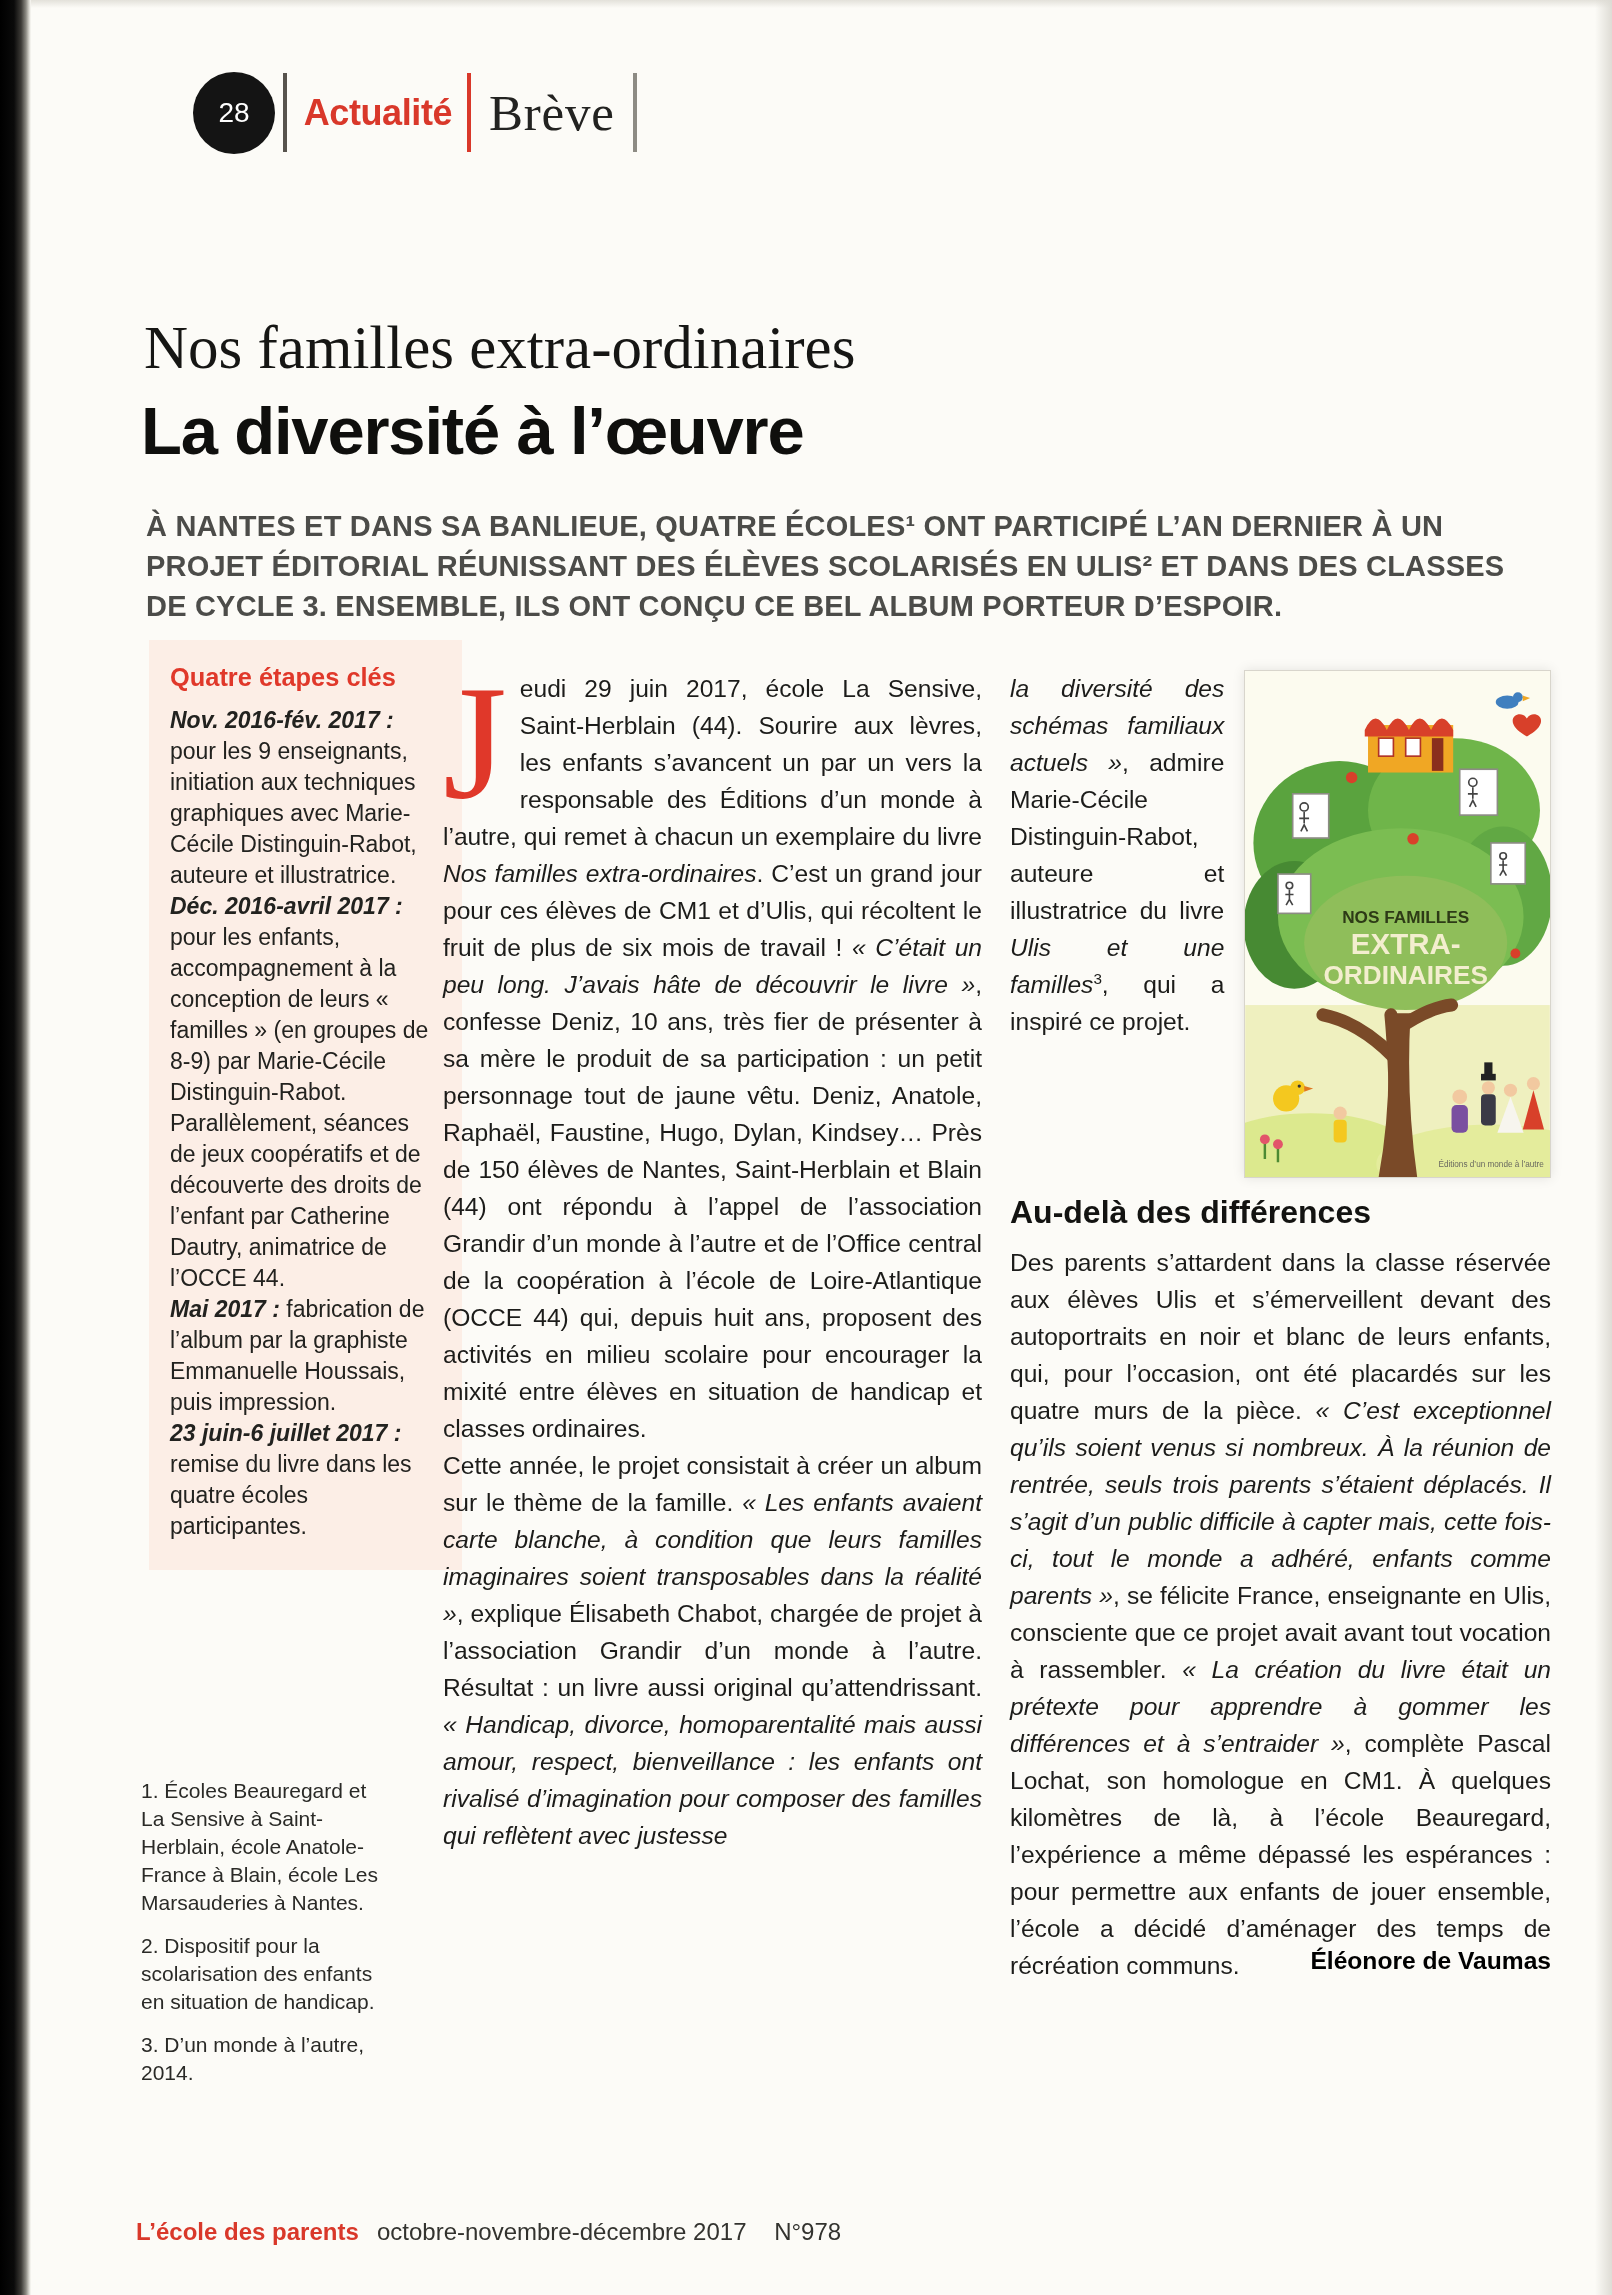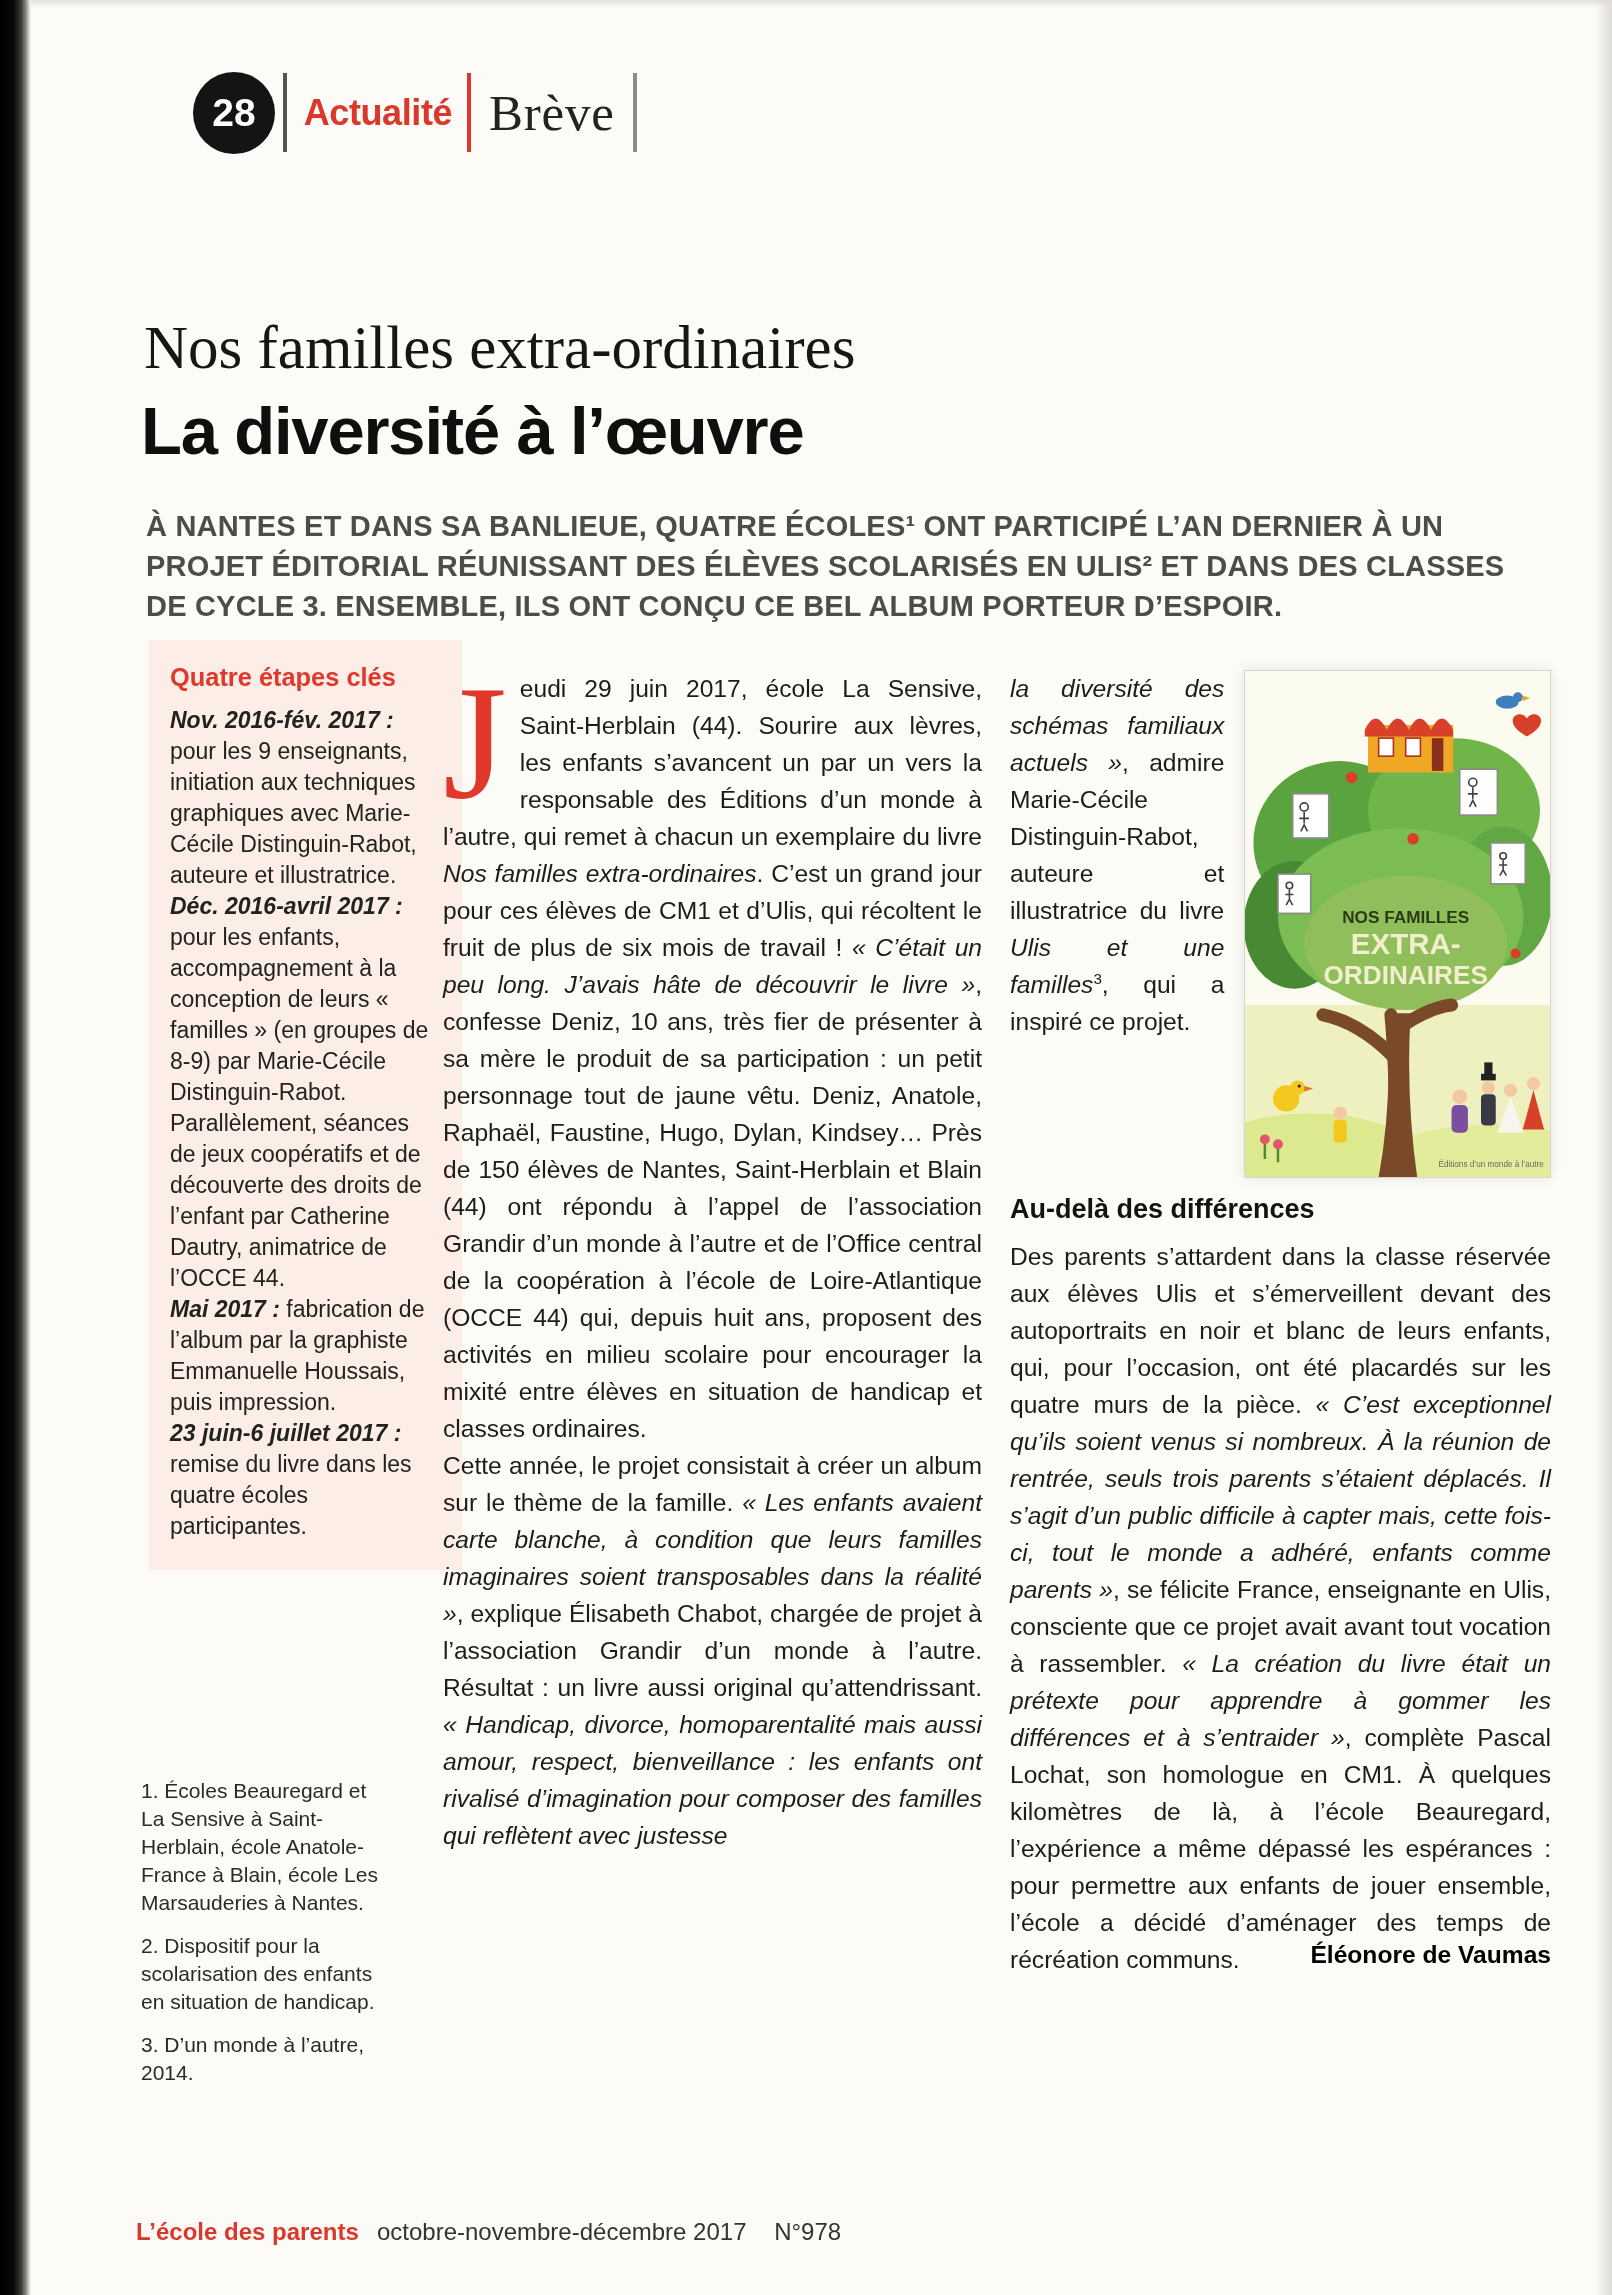--- a/index.html
+++ b/index.html
@@ -8,21 +8,21 @@
   .scan-edge{position:absolute;left:0;top:0;width:31px;height:100%;
         background:linear-gradient(to right,#000 0%,#0a0a0a 45%,#3c3a36 68%,#8d8b84 84%,#d8d6cf 94%,#fcfbf7 100%);}
   .scan-right{position:absolute;right:0;top:0;width:18px;height:100%;
         background:linear-gradient(to left,#dcdad3 0%,rgba(252,251,247,0) 100%);}
   .scan-top{position:absolute;left:31px;top:0;width:100%;height:8.2px;
         background:linear-gradient(to bottom,#e3e1da 0%,rgba(252,251,247,0) 100%);}
 
   
   .masthead{position:absolute;left:193px;top:70px;height:85px;display:flex;align-items:center;}
   .page-badge{width:82px;height:82px;border-radius:50%;background:#141414;color:#fff;
-        font-size:39px;font-weight:bold;display:flex;align-items:center;justify-content:center;}
+        font-size:28px;font-weight:normal;display:flex;align-items:center;justify-content:center;}
   .bar{width:4.1px;height:79px;}
   .bar-dark{background:#57534d;margin:0 0 0 8.2px;}
   .bar-red{background:#d9382a;margin:0 0 0 14.8px;}
   .bar-gray{background:#8d8b84;margin:0 0 0 18px;}
   .section-label{color:#d9382a;font-weight:bold;font-size:36px;margin-left:16.4px;letter-spacing:-0.4px;}
   .subsection-label{font-family:"Liberation Serif",serif;font-size:51px;color:#232321;margin-left:18px;letter-spacing:0.8px;}
 
   
   .title{position:absolute;left:144px;top:313px;margin:0;font-family:"Liberation Serif",serif;
         font-weight:500;font-size:61px;color:#161614;letter-spacing:0;}
@@ -46,21 +46,21 @@
   .col-center{left:443px;width:539px;}
   .col-right{left:1010px;width:541px;}
   .body-p{margin:0;font-size:24.6px;line-height:37px;text-align:justify;color:#1c1c1a;}
   .dropcap{float:left;font-family:"Liberation Serif",serif;font-size:164px;line-height:134px;
         color:#e0382a;margin:4.9px 13px 0 0;}
   .s-i{font-style:italic;}
   sup{vertical-align:super;font-size:0.62em;line-height:0;}
 
   .book{float:right;width:305px;height:506px;margin:0 0 16.4px 19.7px;border:0.8px solid #d8d5cc;
         box-shadow:0 0 11.5px rgba(0,0,0,0.10);background:#fcfbef;}
-  .crosshead{clear:both;margin:24.6px 0 13px 0;font-size:27px;font-weight:bold;color:#131311;}
+  .crosshead{clear:both;margin:24.6px 0 13px 0;font-size:32px;font-weight:bold;color:#131311;}
   .byline{text-align:right;font-weight:bold;font-size:24.6px;margin-top:-37px;color:#000000;}
 
   
   .pagefoot{position:absolute;left:136px;top:2218px;font-size:24px;}
   .pagefoot .mag{color:#d9382a;font-weight:bold;}
   .pagefoot .issue{color:#33332f;margin-left:11.5px;}
   .pagefoot .issue-no{color:#33332f;margin-left:21px;}
 </style>
 </head>
 <body>

